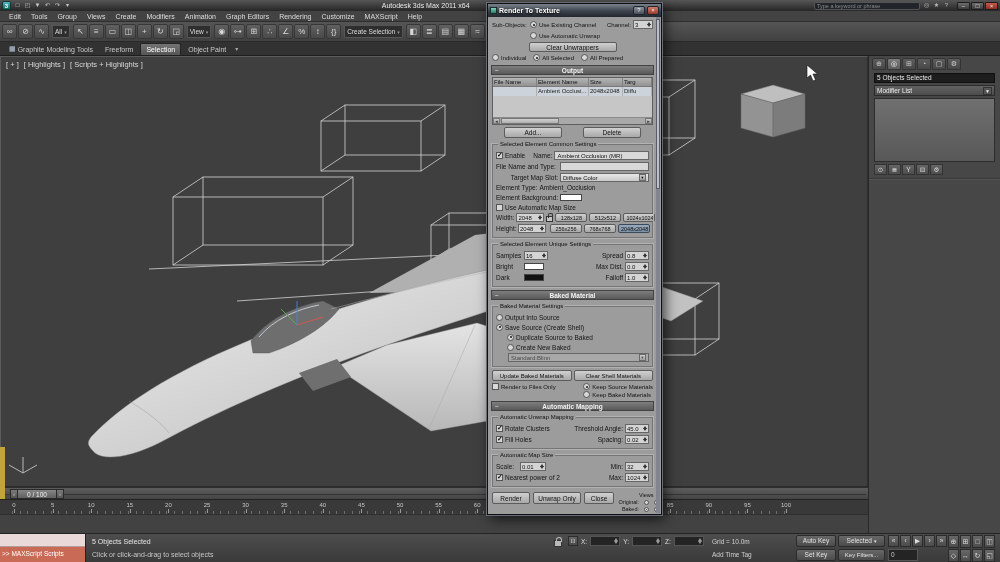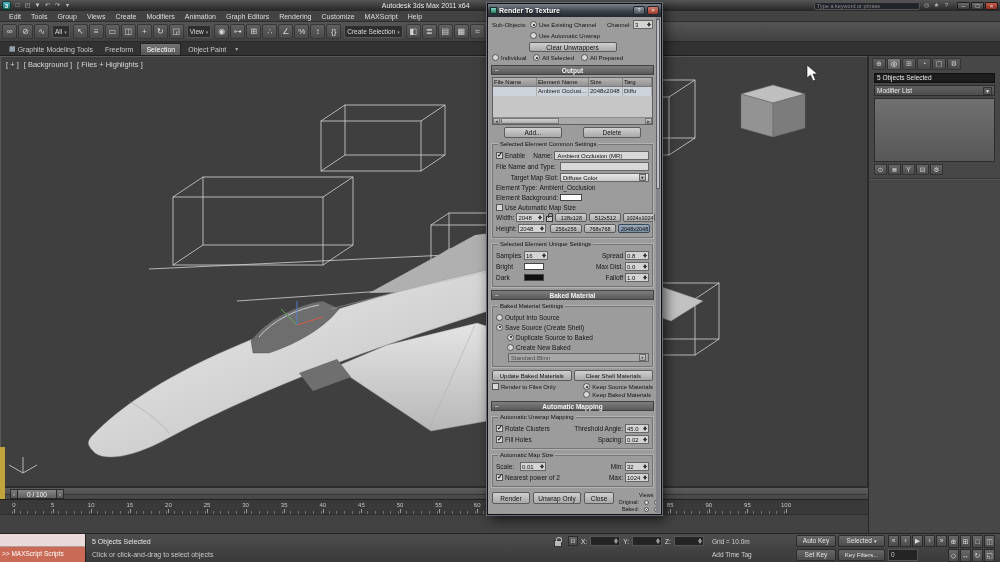--- a/index.html
+++ b/index.html
@@ -240,22 +240,22 @@
     </div>
     <div class="rtab">
       <span>Object Paint</span>
     </div>
     <span class="ribbon-more">▾</span>
   </div>
 
 <div class="viewport">
   <div class="vplabel">
     <span>[ + ]</span>
-    <span>[ Background ]</span>
-    <span>[ Files + Highlights ]</span>
+    <span>[ Highlights ]</span>
+    <span>[ Scripts + Highlights ]</span>
   </div>
   <svg width="866" height="429" viewBox="0 0 866 429">
     <defs>
       <linearGradient id="fuse" x1="0" y1="0" x2="1" y2="1">
         <stop offset="0" stop-color="#f2f2f2"></stop>
           <stop offset="0.55" stop-color="#cfcfcf"></stop>
           <stop offset="1" stop-color="#9a9a9a"></stop>
       </linearGradient>
       <linearGradient id="wingg" x1="0" y1="0" x2="0" y2="1">
         <stop offset="0" stop-color="#e4e4e4"></stop>

